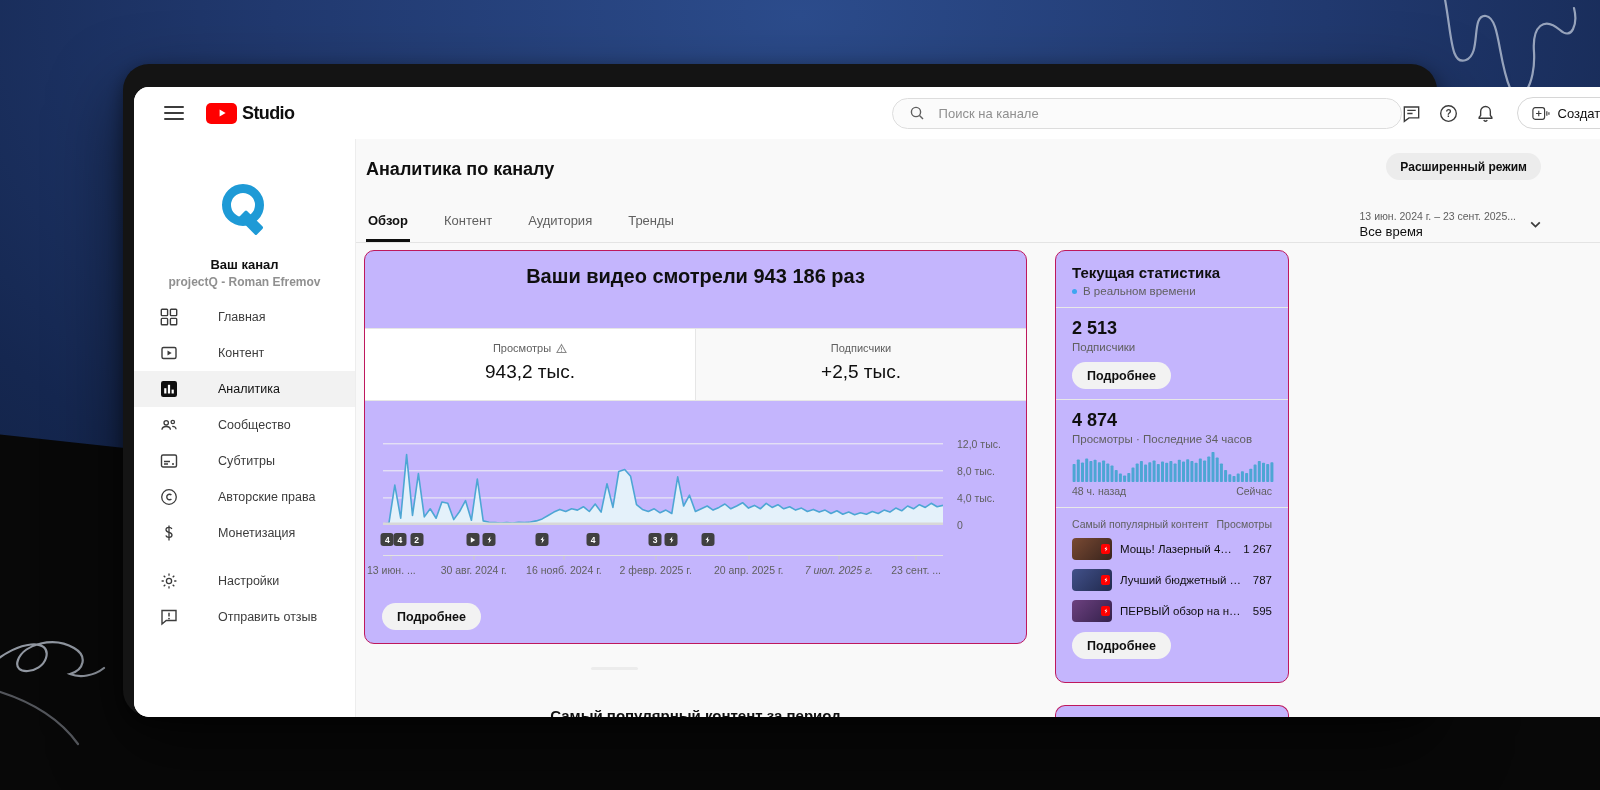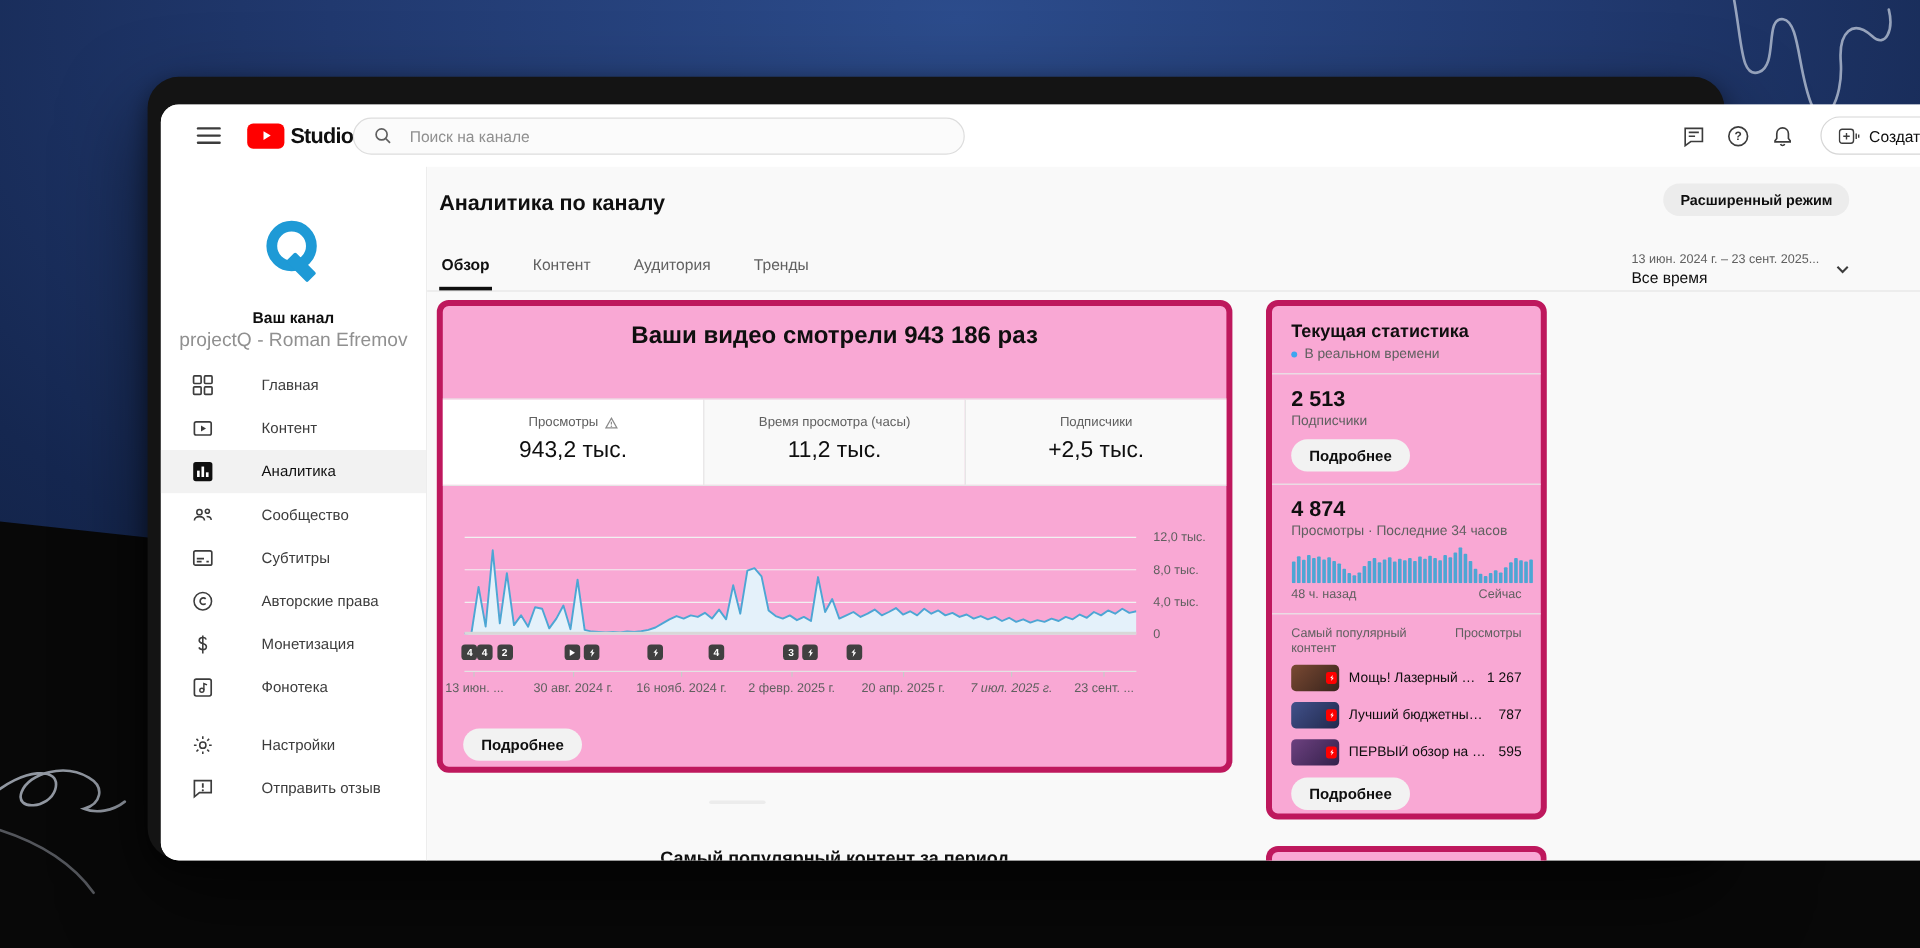--- a/index.html
+++ b/index.html
@@ -15,39 +15,39 @@
     border-radius:26px;padding:11px;box-shadow:0 30px 70px rgba(0,0,0,.55),0 6px 18px rgba(0,0,0,.45);}
   .screen{position:relative;width:1559px;height:630px;background:#fff;border-radius:15px;overflow:hidden;margin-top:12px;}
 
   
   .topbar{position:relative;height:52px;background:#fff;display:flex;align-items:center;padding:0 24px 0 30px;}
   .hamburger{width:20px;height:14px;display:flex;flex-direction:column;justify-content:space-between;cursor:pointer;}
   .hamburger span{display:block;height:2px;background:#3c3c3c;border-radius:1px;}
   .yt-logo{display:flex;align-items:center;margin-left:22px;gap:5px;}
   .yt-badge{width:31px;height:21px;background:#f00;border-radius:5px;display:flex;align-items:center;justify-content:center;}
   .brand{font-size:18px;font-weight:700;letter-spacing:-.6px;color:#0f0f0f;}
-  .tb-center{flex:1;display:flex;justify-content:flex-start;}
+  .tb-center{flex:1;display:flex;justify-content:flex-end;}
   .search{display:flex;align-items:center;width:510px;height:31px;background:#fbfbfb;border:1px solid #ddd;
     border-radius:16px;padding:0 14px;gap:10px;}
   .search input{border:none;outline:none;background:transparent;font-size:13px;color:#303030;flex:1;}
   .search input::placeholder{color:#8f8f8f;}
   .tb-right{display:flex;align-items:center;gap:17px;}
   .tb-icon{width:20px;height:20px;display:flex;align-items:center;justify-content:center;cursor:pointer;}
   .create-btn{display:flex;align-items:center;gap:8px;height:32px;border:1px solid #d6d6d6;border-radius:18px;
     padding:0 14px;margin-left:4px;cursor:pointer;background:#fff;}
   .create-btn span{font-size:13px;font-weight:500;color:#0f0f0f;}
   .avatar{width:26px;height:26px;border-radius:50%;margin-left:4px;display:flex;align-items:center;justify-content:center;cursor:pointer;background:#fff;}
 
   
   .wbody{position:relative;display:flex;height:578px;}
   .sidebar{width:222px;background:#fff;border-right:1px solid #ededed;padding-top:38px;flex-shrink:0;}
   .channel{text-align:center;}
   .q-big{width:64px;height:64px;margin:0 auto;cursor:pointer;}
   .ch-name{font-size:13px;font-weight:700;color:#0f0f0f;margin-top:16px;}
-  .ch-owner{font-size:16px;color:#909090;margin-top:3px;}
+  .ch-owner{font-size:12px;color:#909090;margin-top:3px;font-weight:bold;}
   .side-menu{margin-top:10px;}
   .side-item{height:36px;display:flex;align-items:center;padding-left:26px;gap:40px;cursor:pointer;}
   .side-item.active{background:#f2f2f2;}
   .side-item.gap{margin-top:12px;}
   .side-icon{width:18px;height:18px;flex-shrink:0;}
   .side-icon svg{width:18px;height:18px;display:block;}
   .side-label{font-size:12.5px;color:#3c3c3c;}
   .side-item.active .side-label{color:#0f0f0f;font-weight:500;}
 
   .content{position:relative;flex:1;background:#f9f9f9;}
@@ -56,21 +56,21 @@
   .adv-pill{position:absolute;right:152px;top:14px;height:27px;background:#ececec;border-radius:14px;
     display:flex;align-items:center;padding:0 14px;font-size:12px;font-weight:700;color:#0f0f0f;cursor:pointer;}
   .tabs{position:absolute;left:10px;bottom:0;display:flex;gap:32px;}
   .tab{font-size:13px;color:#606060;padding:0 2px 11px;cursor:pointer;border-bottom:3px solid transparent;}
   .tab.active{color:#0f0f0f;font-weight:700;border-bottom-color:#0f0f0f;}
   .date-ctl{position:absolute;right:150px;top:71px;display:flex;align-items:center;gap:12px;cursor:pointer;}
   .date-range{font-size:10.5px;color:#606060;}
   .date-preset{font-size:13px;color:#0f0f0f;margin-top:2px;}
 
   .scroll{position:absolute;left:0;right:0;top:104px;bottom:0;}
-  .card{background:#f9a8d4;border:5px solid #be185d;border-radius:10px;}
+  .card{background:#c4b5fd;border:1px solid #be185d;border-radius:10px;}
   .main-card{position:absolute;left:8px;top:7px;width:663px;height:394px;}
   .headline{position:absolute;left:0;right:0;top:14px;text-align:center;font-size:20px;font-weight:700;color:#0f0f0f;}
   .metric-row{position:absolute;left:0;right:0;top:77px;height:73px;display:flex;
     border-top:1px solid #e6e6e6;border-bottom:1px solid #e6e6e6;}
   .metric{flex:1;background:#f9f9f9;border-left:1px solid #e6e6e6;text-align:center;cursor:pointer;padding-top:13px;}
   .metric:first-child{border-left:none;}
   .metric.selected{background:#fff;}
   .m-label{font-size:11px;color:#606060;display:flex;align-items:center;justify-content:center;gap:5px;}
   .m-label .warn svg{width:11px;height:11px;display:block;}
   .m-value{font-size:19px;font-weight:500;color:#0f0f0f;margin-top:7px;}
@@ -267,30 +267,20 @@
               </div>
               <div class="side-item">
                 <span class="side-icon">
                   <svg viewBox="0 0 18 18" fill="none" stroke="#3c3c3c" stroke-width="1.3">
                     <path d="M9 1.5v15"></path>
                     <path d="M11.9 4.9c-.5-1-1.6-1.6-2.9-1.6-1.7 0-3 1-3 2.4 0 3.4 6 1.8 6 5.2 0 1.5-1.3 2.4-3 2.4-1.4 0-2.7-.6-3.2-1.8"></path>
                   </svg>
                 </span>
                 <span class="side-label">Монетизация</span>
               </div>
-              <div class="side-item">
-                <span class="side-icon">
-                  <svg viewBox="0 0 18 18">
-                    <rect x="2" y="2" width="14" height="14" rx="1.6" fill="none" stroke="#3c3c3c" stroke-width="1.4"></rect>
-                    <circle cx="8.2" cy="11.2" r="1.7" fill="none" stroke="#3c3c3c" stroke-width="1.2"></circle>
-                    <path d="M9.9 11.2V5.6l2.6 1.2" fill="none" stroke="#3c3c3c" stroke-width="1.2"></path>
-                  </svg>
-                </span>
-                <span class="side-label">Фонотека</span>
-              </div>
               <div class="side-item gap">
                 <span class="side-icon">
                   <svg viewBox="0 0 18 18" fill="none" stroke="#3c3c3c" stroke-width="1.3">
                     <circle cx="9" cy="9" r="2.6"></circle>
                     <path d="M9 1.6v2.2M9 14.2v2.2M1.6 9h2.2M14.2 9h2.2M3.7 3.7l1.6 1.6M12.7 12.7l1.6 1.6M14.3 3.7l-1.6 1.6M5.3 12.7l-1.6 1.6"></path>
                   </svg>
                 </span>
                 <span class="side-label">Настройки</span>
               </div>
               <div class="side-item">
@@ -334,24 +324,20 @@
               <div class="metric-row" id="metric-row">
                   <div class="metric selected">
                     <div class="m-label">Просмотры<span class="warn">
                         <svg viewBox="0 0 12 12">
                           <path d="M6 1.6 11 10.4H1z" fill="none" stroke="#8a8a8a" stroke-width="1.1"></path>
                           <path d="M6 4.8v2.6" stroke="#8a8a8a" stroke-width="1.1"></path>
                           <circle cx="6" cy="8.9" r="0.7" fill="#8a8a8a"></circle>
                         </svg>
                       </span></div>
                     <div class="m-value">943,2 тыс.</div>
-                  </div>
-                  <div class="metric">
-                    <div class="m-label">Время просмотра (часы)</div>
-                    <div class="m-value">11,2 тыс.</div>
                   </div>
                   <div class="metric">
                     <div class="m-label">Подписчики</div>
                     <div class="m-value">+2,5 тыс.</div>
                   </div>
                 </div>
               <div class="chart-wrap">
                 <svg id="main-chart" viewBox="0 0 560 88" preserveAspectRatio="none">
                     <line x1="0" x2="560" y1="6.8" y2="6.8" stroke="#f1f1f1" stroke-width="1"></line>
                     <line x1="0" x2="560" y1="33.8" y2="33.8" stroke="#f1f1f1" stroke-width="1"></line>

